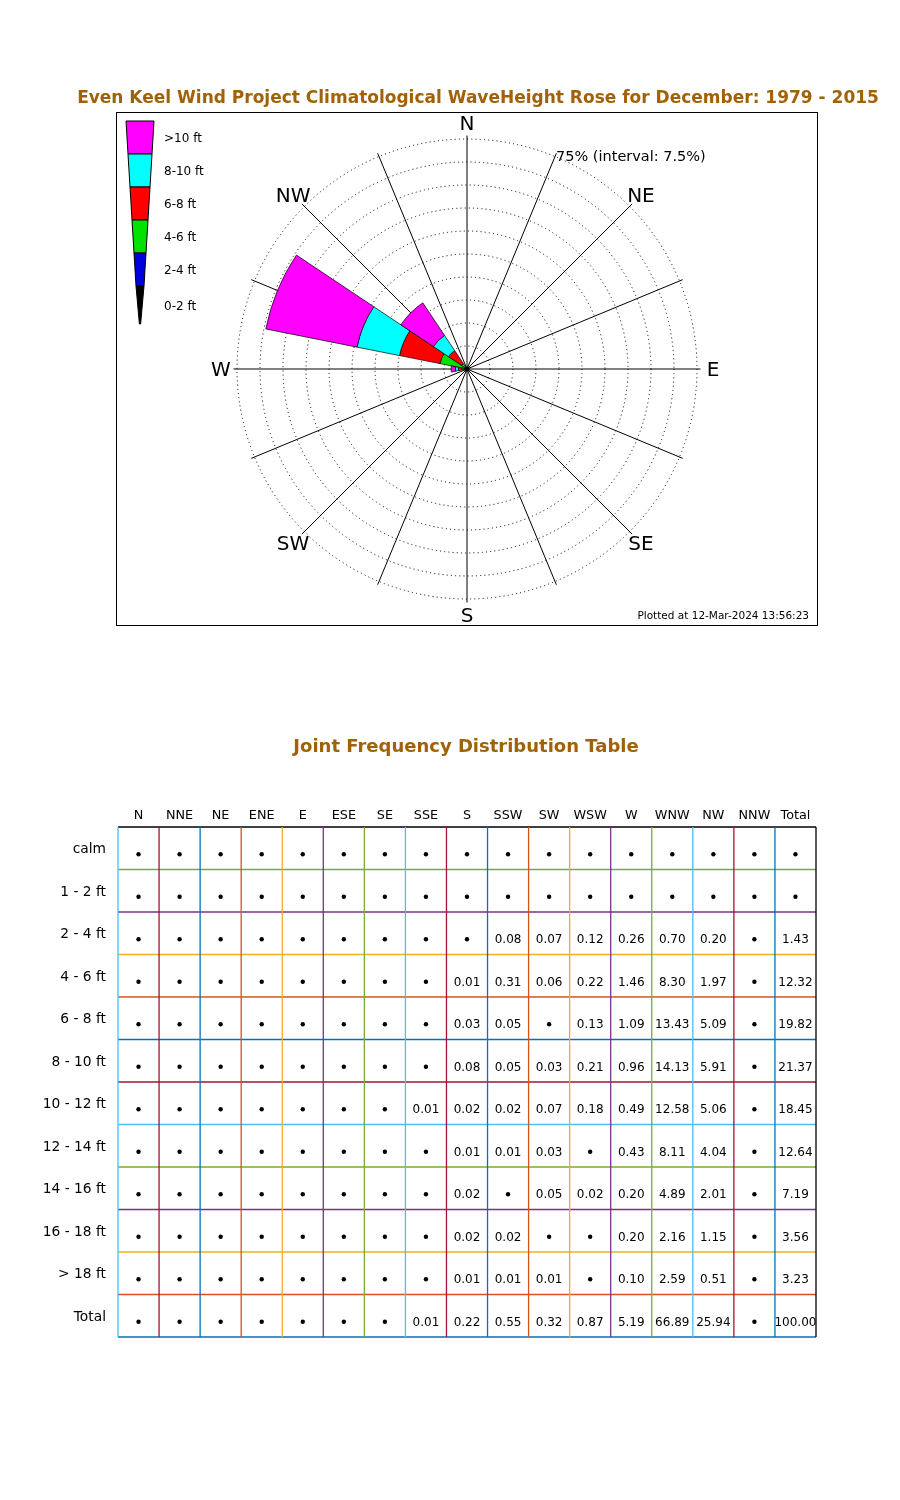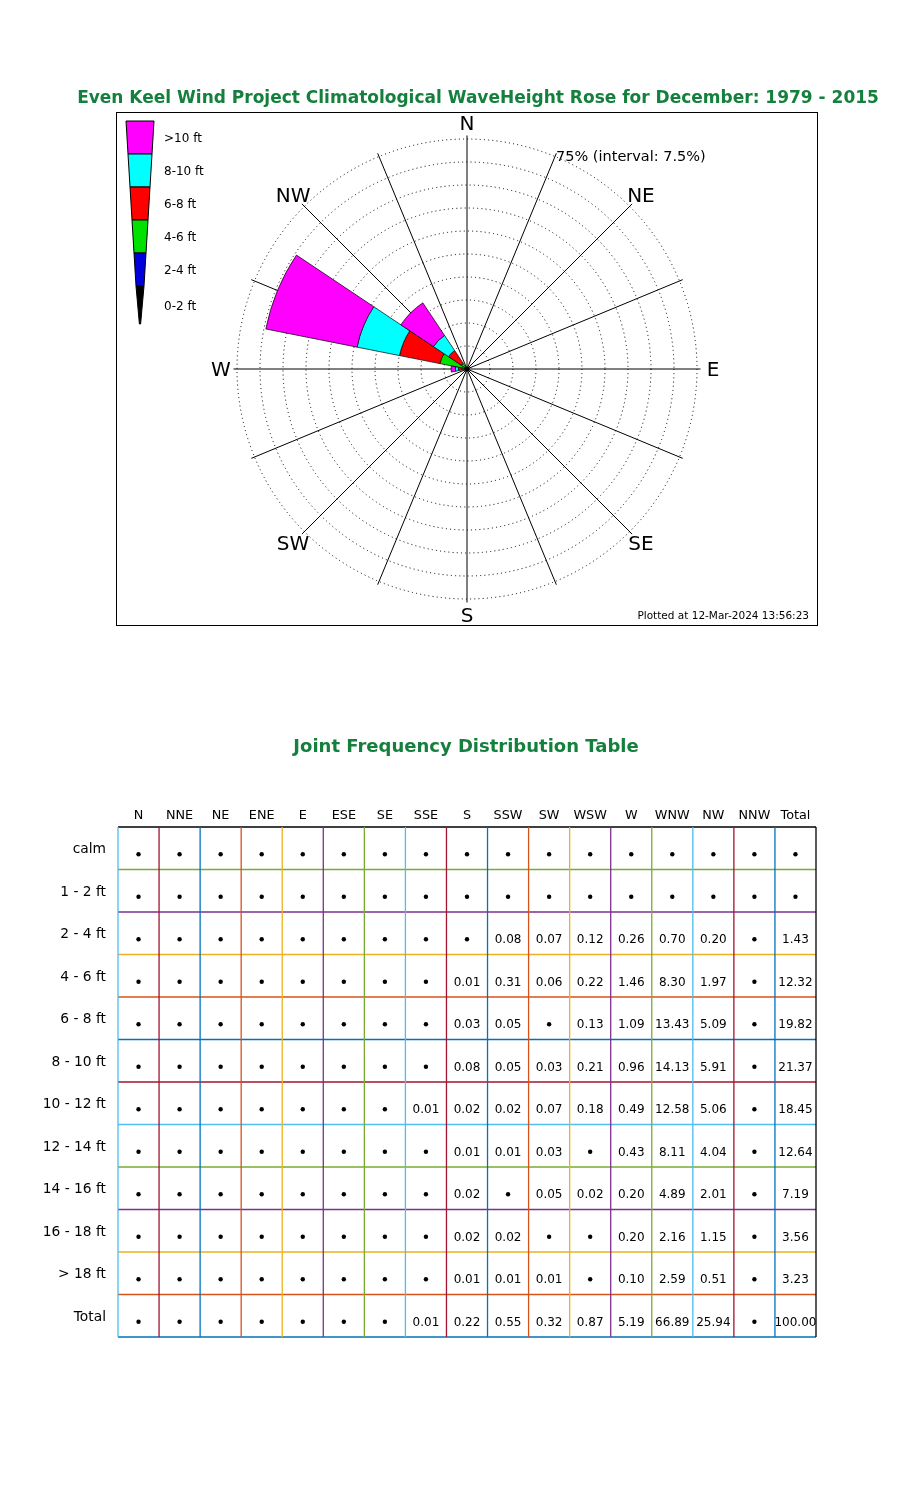--- a/index.html
+++ b/index.html
@@ -1,17 +1,17 @@
 <!DOCTYPE html>
 <html><head>
 <meta charset="utf-8">
 <style>
   html,body{margin:0;padding:0;background:#fff;}
   #page{position:relative;width:900px;height:1500px;background:#fff;
-        font-family:"DejaVu Sans","Liberation Sans",sans-serif;color:#15803d;overflow:hidden;}
+        font-family:"DejaVu Sans","Liberation Sans",sans-serif;color:#a16207;overflow:hidden;}
   .abs{position:absolute;}
   #rose-title{left:40px;top:87px;width:876px;text-align:center;
               font-size:17px;font-weight:bold;white-space:nowrap;}
   #plot-box{left:116px;top:112px;width:700px;height:512px;border:1.7px solid #000;}
   #table-title{left:16px;top:735px;width:900px;text-align:center;font-size:18px;font-weight:bold;}
   #table-wrap{left:0px;top:760px;width:900px;height:600px;}
   svg text{font-family:"DejaVu Sans","Liberation Sans",sans-serif;}
 </style>
 </head>
 <body>

